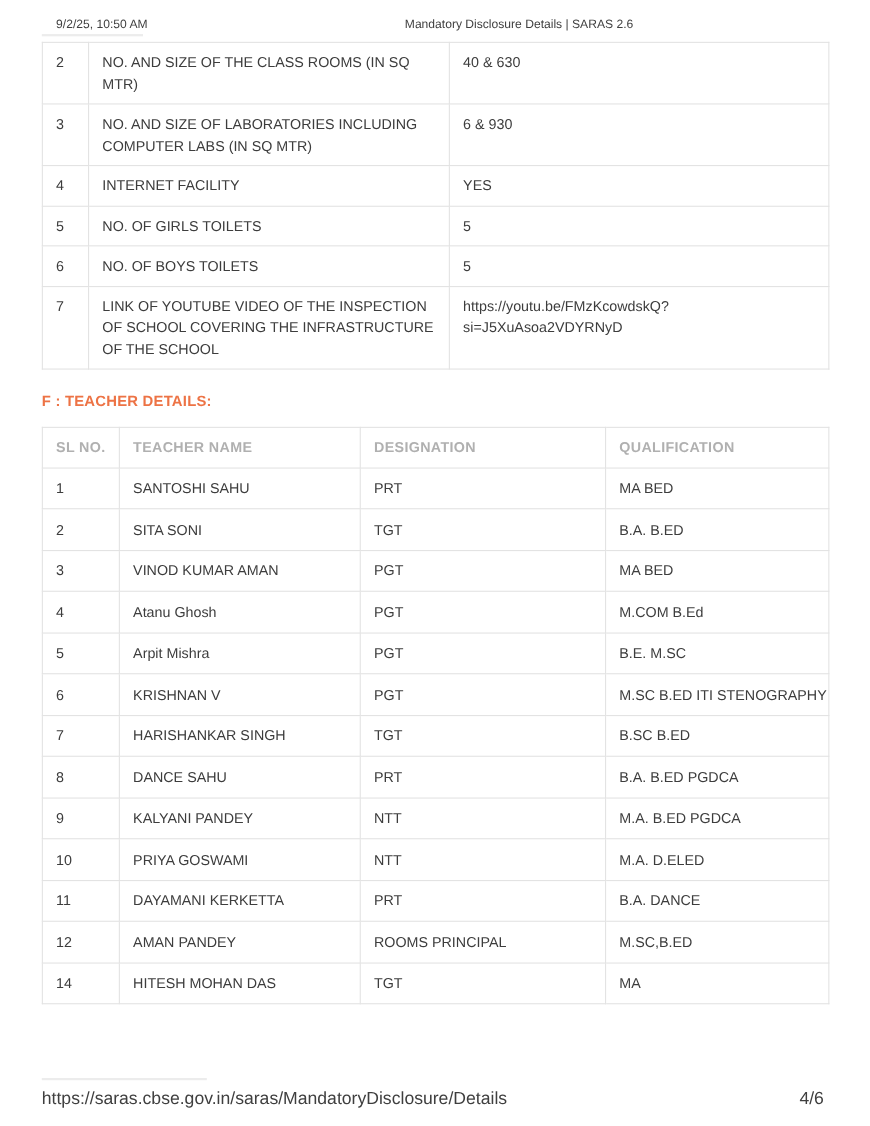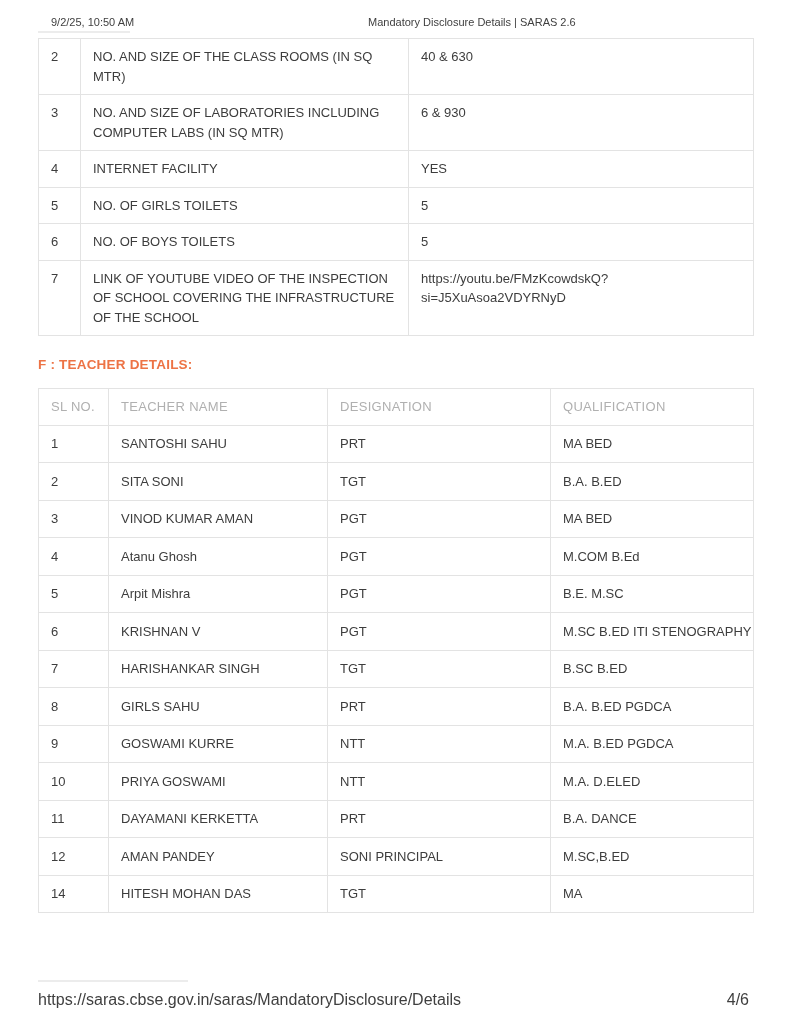--- a/index.html
+++ b/index.html
@@ -41,21 +41,21 @@
   .infra-table td.value-cell .wrap-url{
     display:inline-block;max-width:192px;word-break:break-all;
   }
   .section-heading{
     position:absolute;top:357px;left:38px;margin:0;
     font-size:13.5px;font-weight:bold;letter-spacing:.2px;
     color:var(--accent-orange);
   }
   .teacher-table{position:absolute;top:388px;left:38px;}
   .teacher-table th{
-    font-weight:normal;color:var(--muted-header-text);
+    font-weight:bold;color:var(--muted-header-text);
     padding:8px 12px;letter-spacing:.3px;white-space:nowrap;
   }
   .teacher-table td{padding:8.5px 12px;white-space:nowrap;}
   .cut-fragment{
     position:absolute;background:#ececec;height:2px;
   }
   .cut-top{top:31px;left:38px;width:92px;}
   .cut-bottom{top:980px;left:38px;width:150px;}
 </style>
 </head>
@@ -165,46 +165,46 @@
           <td>M.SC B.ED ITI STENOGRAPHY</td>
         </tr>
         <tr>
           <td>7</td>
           <td>HARISHANKAR SINGH</td>
           <td>TGT</td>
           <td>B.SC B.ED</td>
         </tr>
         <tr>
           <td>8</td>
-          <td>GIRLS SAHU</td>
+          <td>DANCE SAHU</td>
           <td>PRT</td>
           <td>B.A. B.ED PGDCA</td>
         </tr>
         <tr>
           <td>9</td>
-          <td>GOSWAMI KURRE</td>
+          <td>KALYANI PANDEY</td>
           <td>NTT</td>
           <td>M.A. B.ED PGDCA</td>
         </tr>
         <tr>
           <td>10</td>
           <td>PRIYA GOSWAMI</td>
           <td>NTT</td>
           <td>M.A. D.ELED</td>
         </tr>
         <tr>
           <td>11</td>
           <td>DAYAMANI KERKETTA</td>
           <td>PRT</td>
           <td>B.A. DANCE</td>
         </tr>
         <tr>
           <td>12</td>
           <td>AMAN PANDEY</td>
-          <td>SONI PRINCIPAL</td>
+          <td>ROOMS PRINCIPAL</td>
           <td>M.SC,B.ED</td>
         </tr>
         <tr>
           <td>14</td>
           <td>HITESH MOHAN DAS</td>
           <td>TGT</td>
           <td>MA</td>
         </tr>
       </tbody>
   </table>

